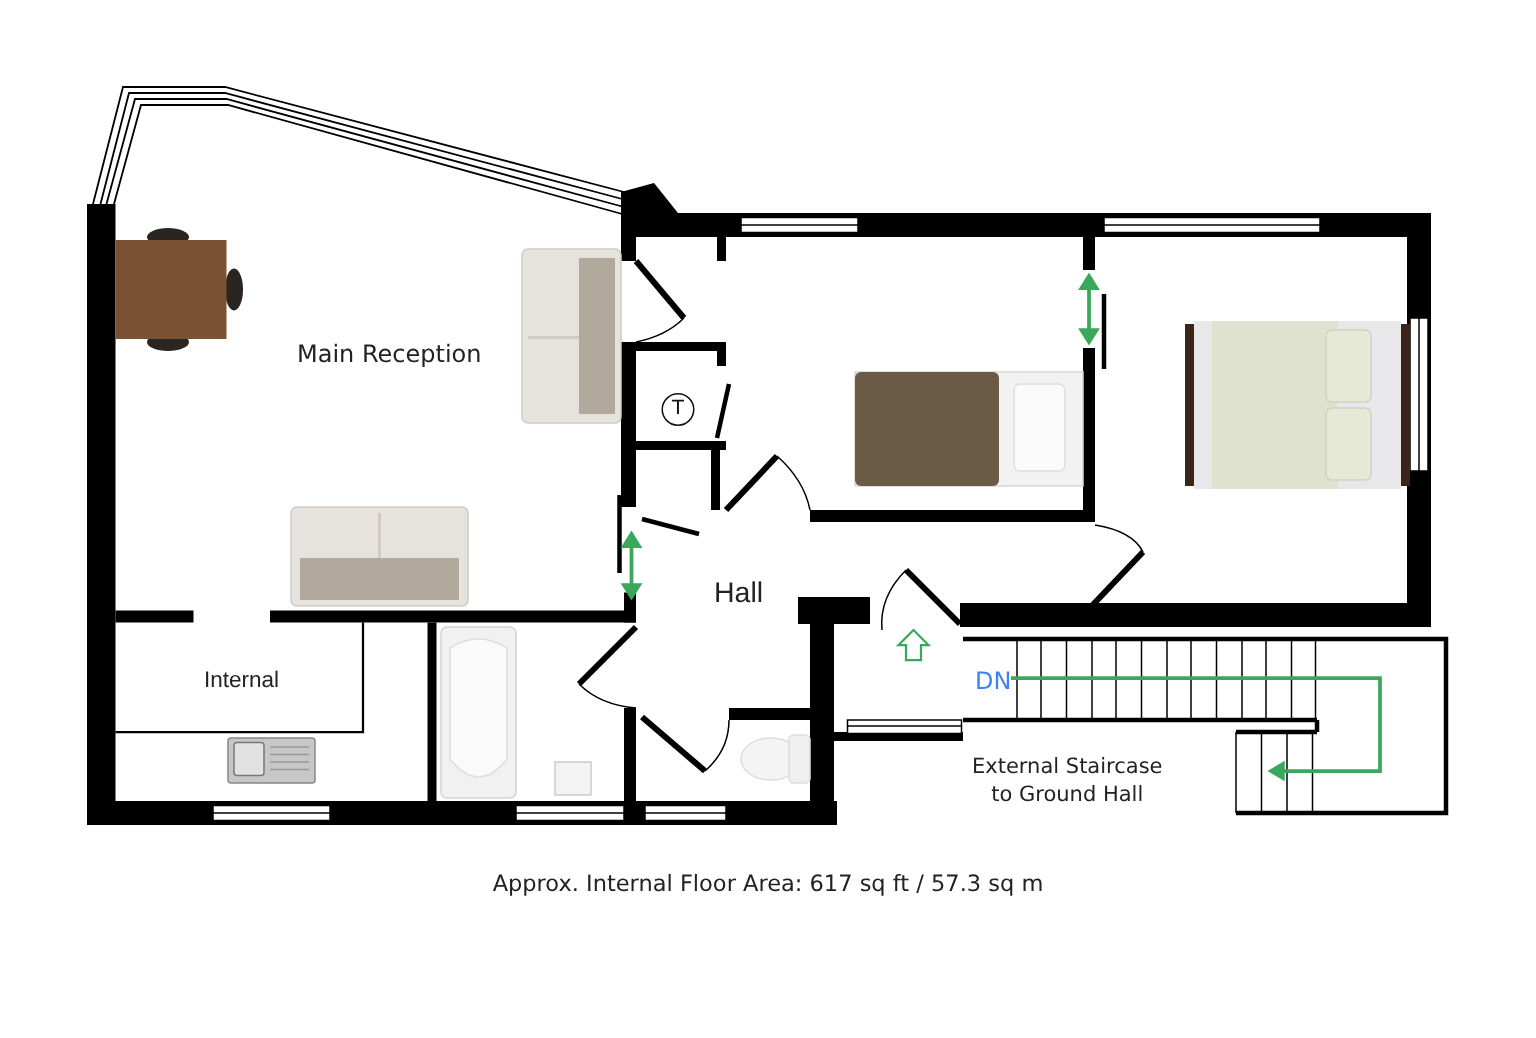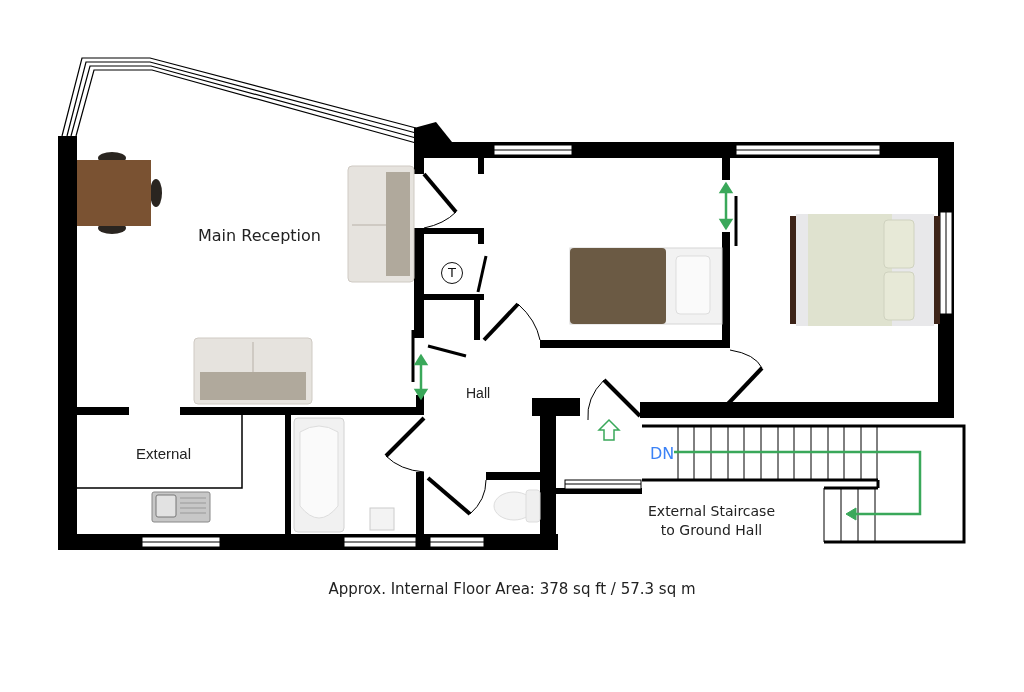--- a/index.html
+++ b/index.html
@@ -1,20 +1,20 @@
 <!DOCTYPE html>
 <html><head>
 <meta charset="utf-8">
 <style>
   html,body{margin:0;padding:0;background:#ffffff;}
   body{width:1024px;height:692px;overflow:hidden;position:relative;font-family:"DejaVu Sans","Liberation Sans",sans-serif;}
   #plan{position:absolute;left:0;top:0;width:1024px;height:692px;}
   .lbl{position:absolute;color:#222;white-space:nowrap;}
   .room-main{left:198px;top:226px;font-size:16px;}
-  .room-hall{left:466px;top:385px;font-size:14px;font-family:"Liberation Sans",sans-serif;}
+  .room-hall{left:476px;top:385px;font-size:19px;font-family:"Liberation Sans",sans-serif;}
   .room-kitchen{left:136px;top:445px;font-size:15px;font-family:"Liberation Sans",sans-serif;}
   .stair-lbl{left:648px;top:502px;font-size:14px;text-align:center;line-height:19px;}
   .dn-lbl{left:650px;top:444px;font-size:16px;color:#3b82f6;}
   .t-lbl{position:absolute;left:441px;top:262px;width:20px;height:20px;border:1.5px solid #111;border-radius:50%;font-size:13px;text-align:center;line-height:20px;color:#111;}
   .area{left:0;width:1024px;top:580px;font-size:15px;text-align:center;color:#222;}
 </style>
 </head>
 <body>
 
 <svg id="plan" viewBox="0 0 1024 692" xmlns="http://www.w3.org/2000/svg">
@@ -194,20 +194,20 @@
         <line x1="180" y1="498" x2="206" y2="498"></line>
         <line x1="180" y1="503" x2="206" y2="503"></line>
         <line x1="180" y1="508" x2="206" y2="508"></line>
         <line x1="180" y1="513" x2="206" y2="513"></line>
       </g>
   </g>
 </svg>
 
 <div class="lbl room-main">Main Reception</div>
 <div class="lbl room-hall">Hall</div>
-<div class="lbl room-kitchen">External</div>
+<div class="lbl room-kitchen">Internal</div>
 <div class="t-lbl">T</div>
 <div class="lbl dn-lbl">DN</div>
 <div class="lbl stair-lbl">
   <div>External Staircase</div>
   <div>to Ground Hall</div>
 </div>
-<div class="lbl area">Approx. Internal Floor Area: 378 sq ft / 57.3 sq m</div>
+<div class="lbl area">Approx. Internal Floor Area: 617 sq ft / 57.3 sq m</div>
 
 </body></html>

